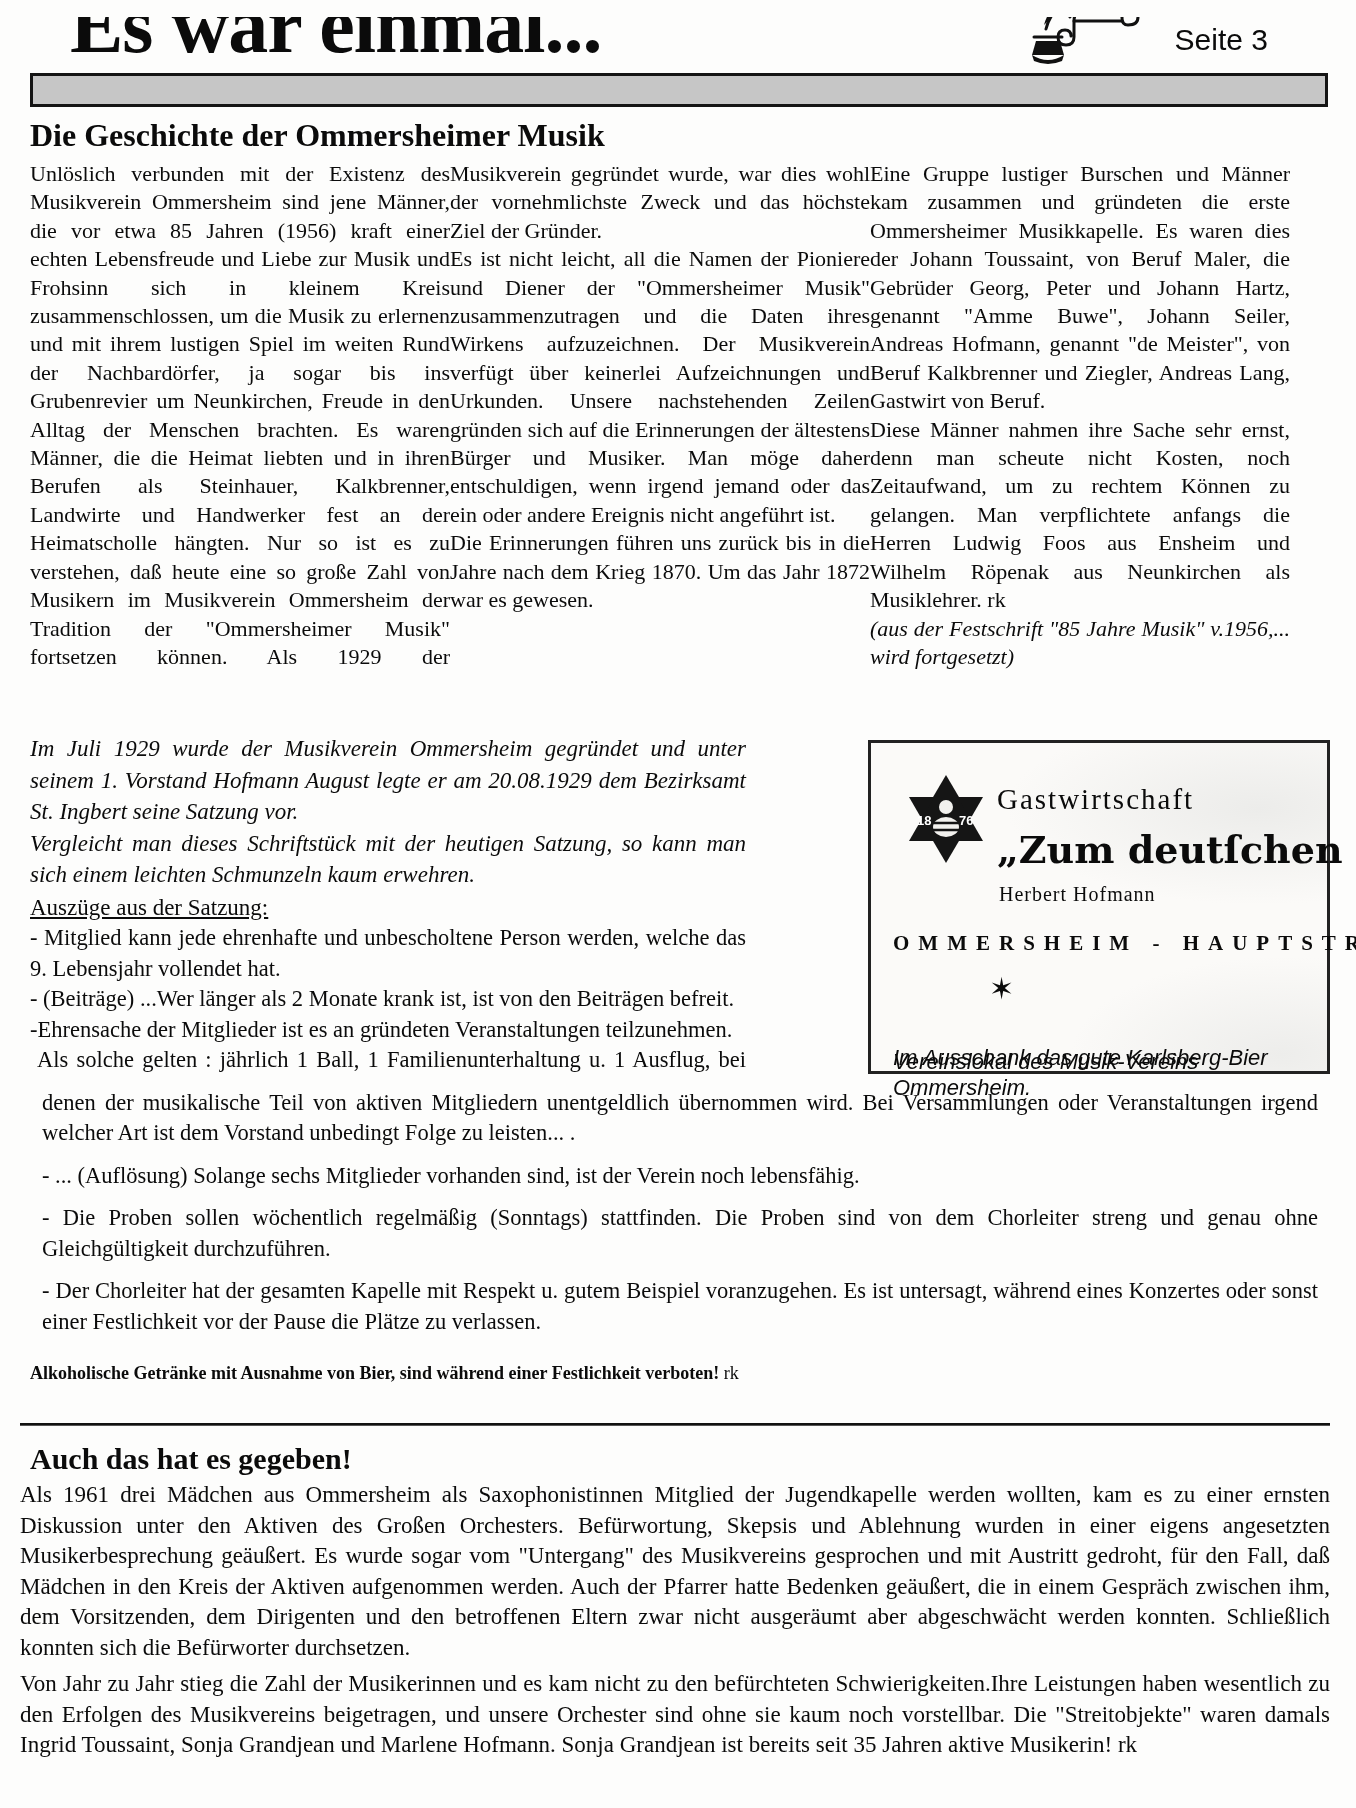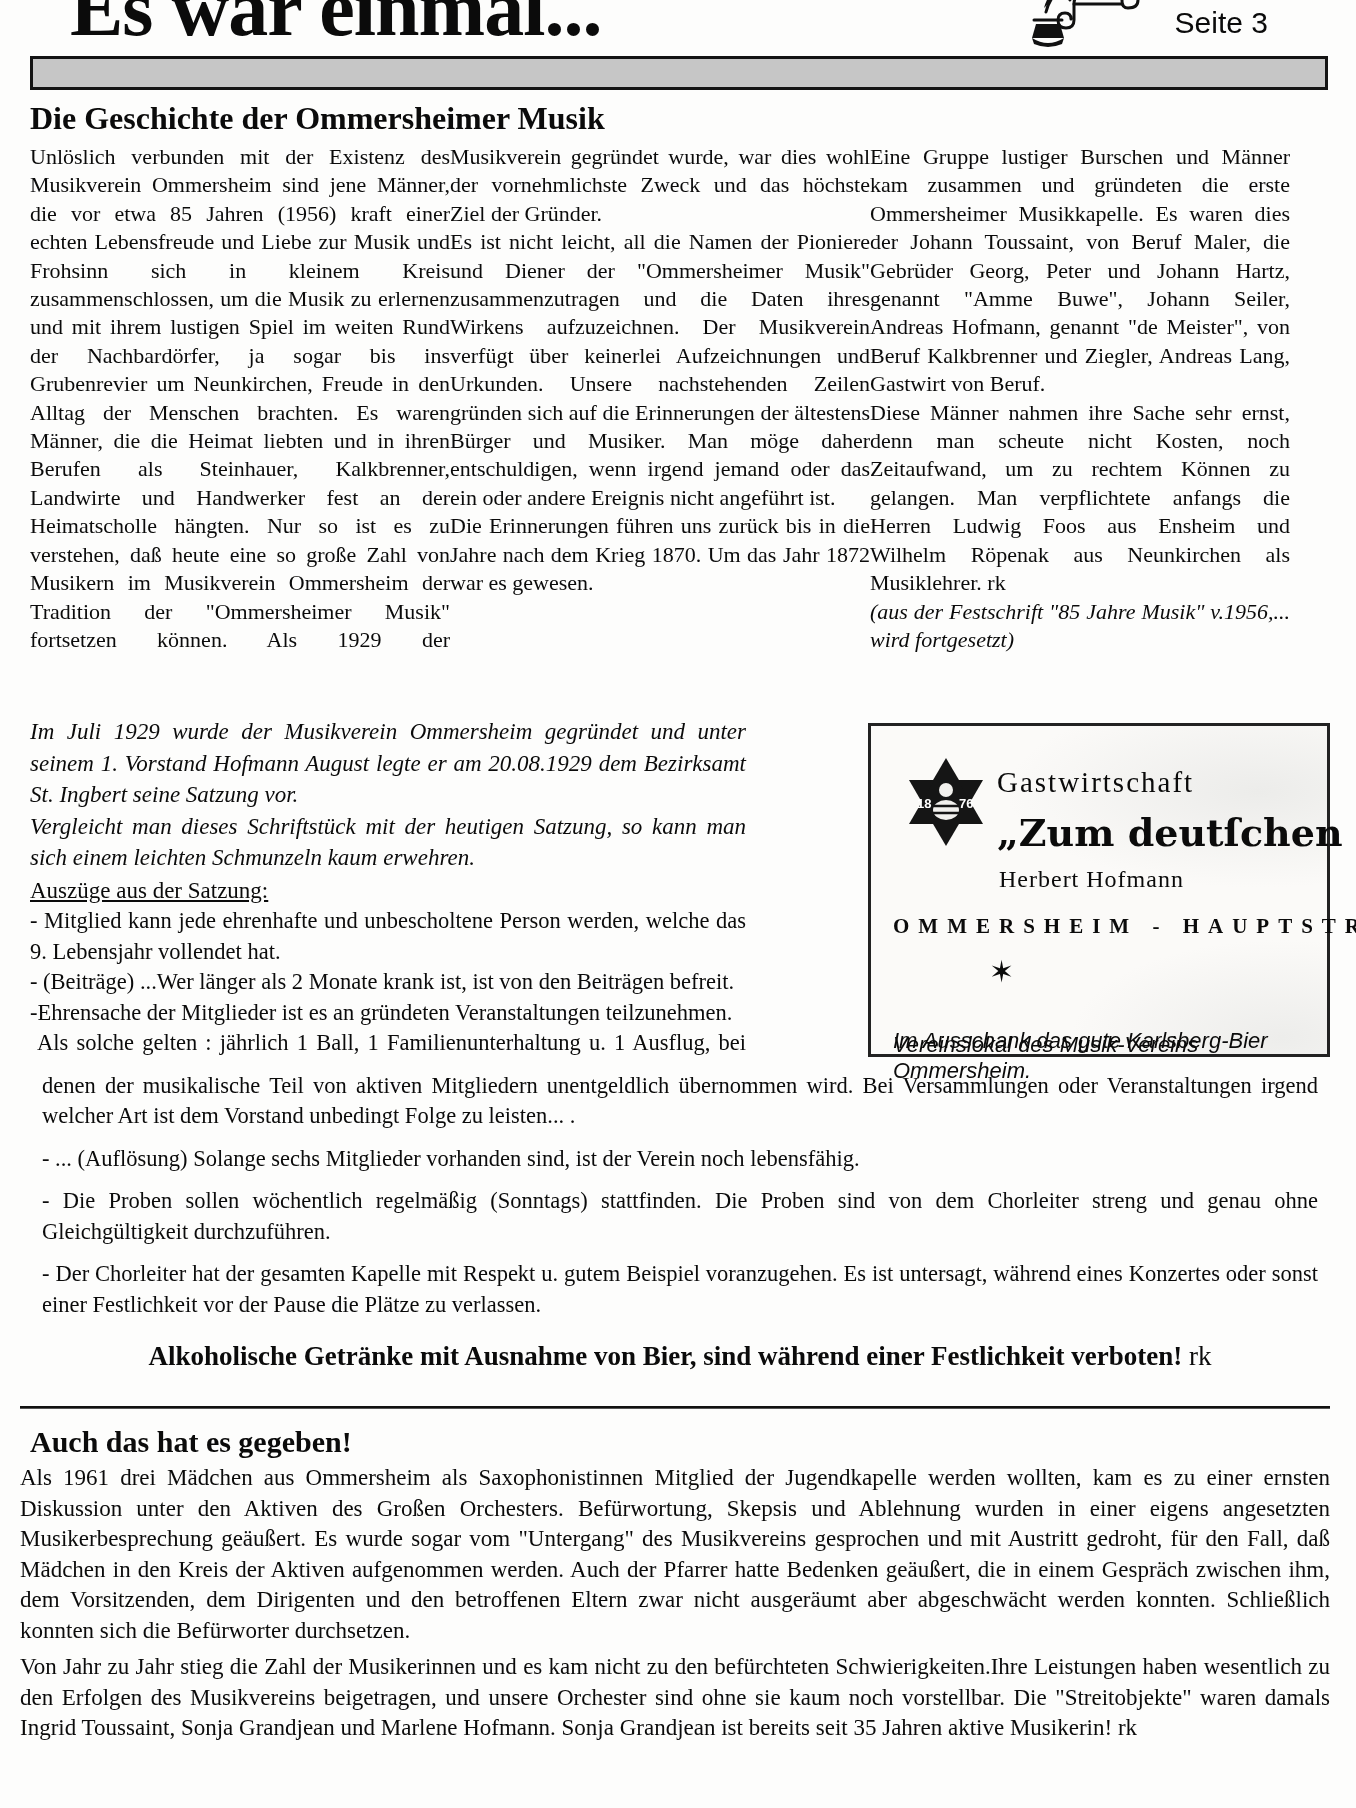--- a/index.html
+++ b/index.html
@@ -2,21 +2,21 @@
 <html lang="de"><head>
 <meta charset="utf-8">
 <style>
   html,body{margin:0;padding:0;background:#e8e8e8;}
   .page{
     position:relative; width:1356px; height:1808px; margin:0 auto;
     background:#fdfdfc; color:#0b0b0b; overflow:hidden;
     font-family:"Liberation Serif", serif;
   }
   
-  .masthead{position:relative; height:56px; overflow:hidden;}
+  .masthead{position:relative; height:56px; overflow:hidden;margin-top:17px;}
   .masthead-title{
     position:absolute; left:70px; top:-32px;
     font-size:80px; font-weight:bold; line-height:1; letter-spacing:-1px;
     white-space:nowrap;
   }
   .masthead-icon{position:absolute; left:1032px; top:-14px;}
   .masthead-page{
     position:absolute; right:88px; top:6px;
     font-family:"Liberation Sans", sans-serif; font-size:30px;
   }
@@ -57,37 +57,37 @@
       #fbfaf8;
     position:relative;
   }
   .ad-star{position:absolute; left:36px; top:30px;}
   .ad-line1{position:absolute; left:126px; top:40px; font-size:29px; letter-spacing:2px;}
   .ad-name{
     position:absolute; left:126px; top:84px;
     font-family:"DejaVu Serif", serif; font-weight:bold; font-size:38px; letter-spacing:0px;
     white-space:nowrap;
   }
-  .ad-owner{position:absolute; left:128px; top:140px; font-size:24px; letter-spacing:1px;}
+  .ad-owner{position:absolute; left:128px; top:140px; font-size:20px; letter-spacing:1px;}
   .ad-address{
     position:absolute; left:22px; top:188px; width:420px;
     font-size:21px; font-weight:bold; letter-spacing:9px; white-space:nowrap;
   }
   .ad-asterisk{position:absolute; left:118px; top:228px; font-size:30px;}
   .ad-footer1{position:absolute; left:22px; top:272px;
     font-family:"Liberation Sans", sans-serif; font-style:italic; font-size:22px;margin-top:34px;}
   .ad-footer2{position:absolute; left:22px; top:302px;
     font-family:"Liberation Sans", sans-serif; font-style:italic; font-size:22px;}
   
   .satzung-full{
     margin:0 26px 0 30px; font-size:22.5px; line-height:30.5px; text-align:justify;
   }
   .satzung-full p{margin:12px;}
   .bold-note{
-    margin:20px 26px 0 30px; font-size:27px; line-height:32px;text-align:center;
+    margin:20px 26px 0 30px; font-size:18px; line-height:32px;
   }
   .bold-note b{font-weight:bold;}
   
   .divider{
     margin:34px 26px 0 20px; height:0;
     border-top:2px solid #111; border-bottom:1px solid #555;
   }
   
   h3.bottom-heading{
     margin:16px 30px 4px 30px; font-size:30px; font-weight:bold;

